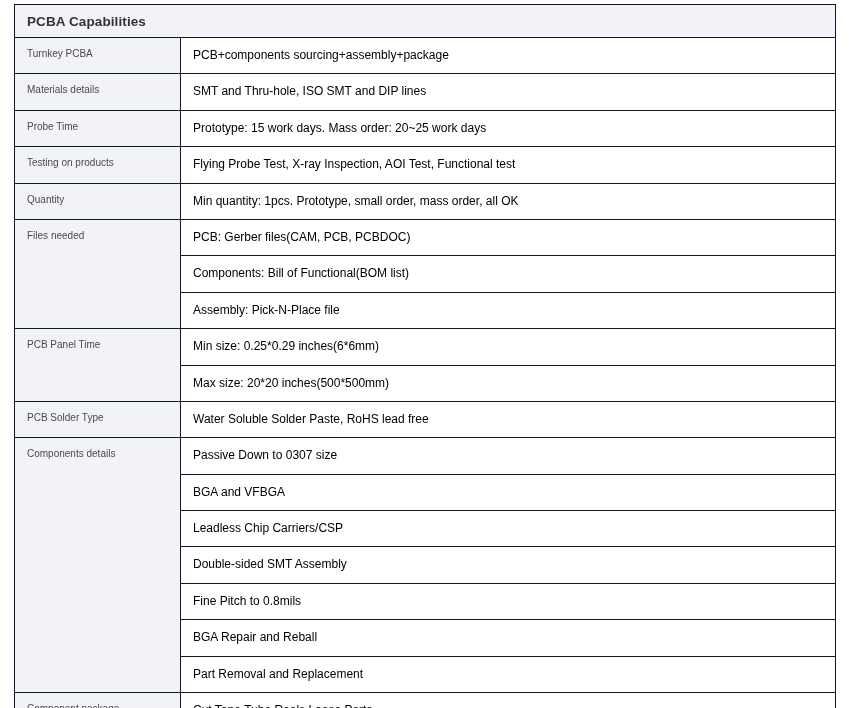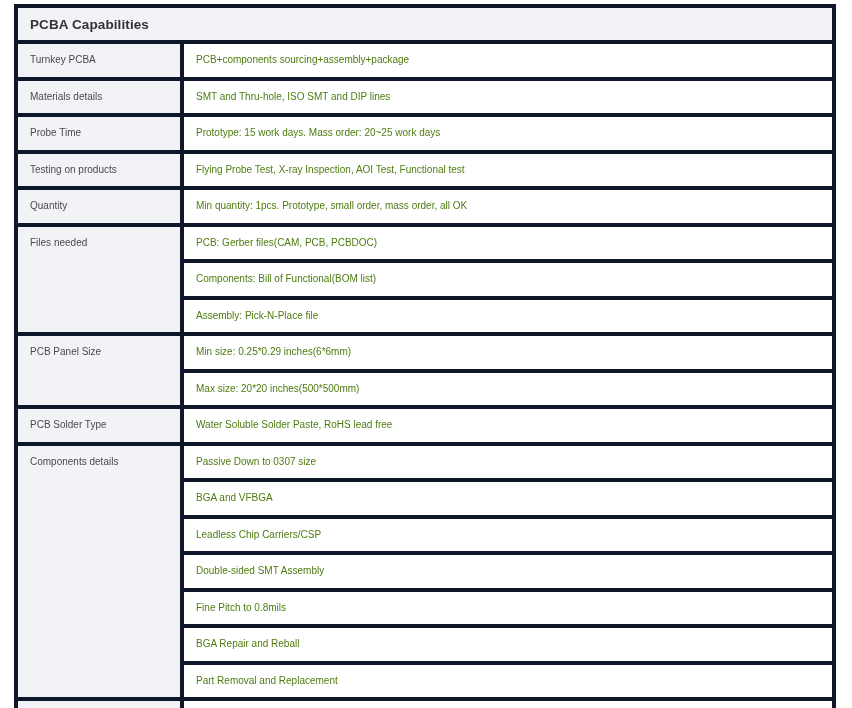--- a/index.html
+++ b/index.html
@@ -22,21 +22,21 @@
   }
 
   table.spec {
     width: 100%;
     border-collapse: collapse;
     table-layout: fixed;
     background: #ffffff;
   }
 
   table.spec td, table.spec th {
-    border: 4px solid #0f172a;
+    border: 1px solid #0f172a;
     padding: 0;
     vertical-align: top;
     margin-top: 28px;
   }
 
   
   .spec-header {
     background: #f2f3f7;
     height: 32px;
     text-align: left;
@@ -56,22 +56,22 @@
     background: #f2f3f7;
     color: #4a4a4a;
     font-size: 10px;
     padding: 9px 10px 9px 12px !important;
     line-height: 1.45;
     vertical-align: top;
   }
 
   td.value {
     background: #ffffff;
-    color: #4d7c0f;
-    font-size: 10px;
+    color: #000000;
+    font-size: 12px;
     padding: 9px 10px 9px 12px !important;
     line-height: 1.45;
     vertical-align: top;
     white-space: normal;
   }
 </style>
 </head>
 <body>
 
 <div id="spec-wrap">
@@ -108,21 +108,21 @@
           <td class="label" rowspan="3">Files needed</td>
           <td class="value">PCB: Gerber files(CAM, PCB, PCBDOC)</td>
         </tr>
         <tr>
           <td class="value">Components: Bill of Functional(BOM list)</td>
         </tr>
         <tr>
           <td class="value">Assembly: Pick-N-Place file</td>
         </tr>
         <tr>
-          <td class="label" rowspan="2">PCB Panel Size</td>
+          <td class="label" rowspan="2">PCB Panel Time</td>
           <td class="value">Min size: 0.25*0.29 inches(6*6mm)</td>
         </tr>
         <tr>
           <td class="value">Max size: 20*20 inches(500*500mm)</td>
         </tr>
         <tr>
           <td class="label">PCB Solder Type</td>
           <td class="value">Water Soluble Solder Paste, RoHS lead free</td>
         </tr>
         <tr>

